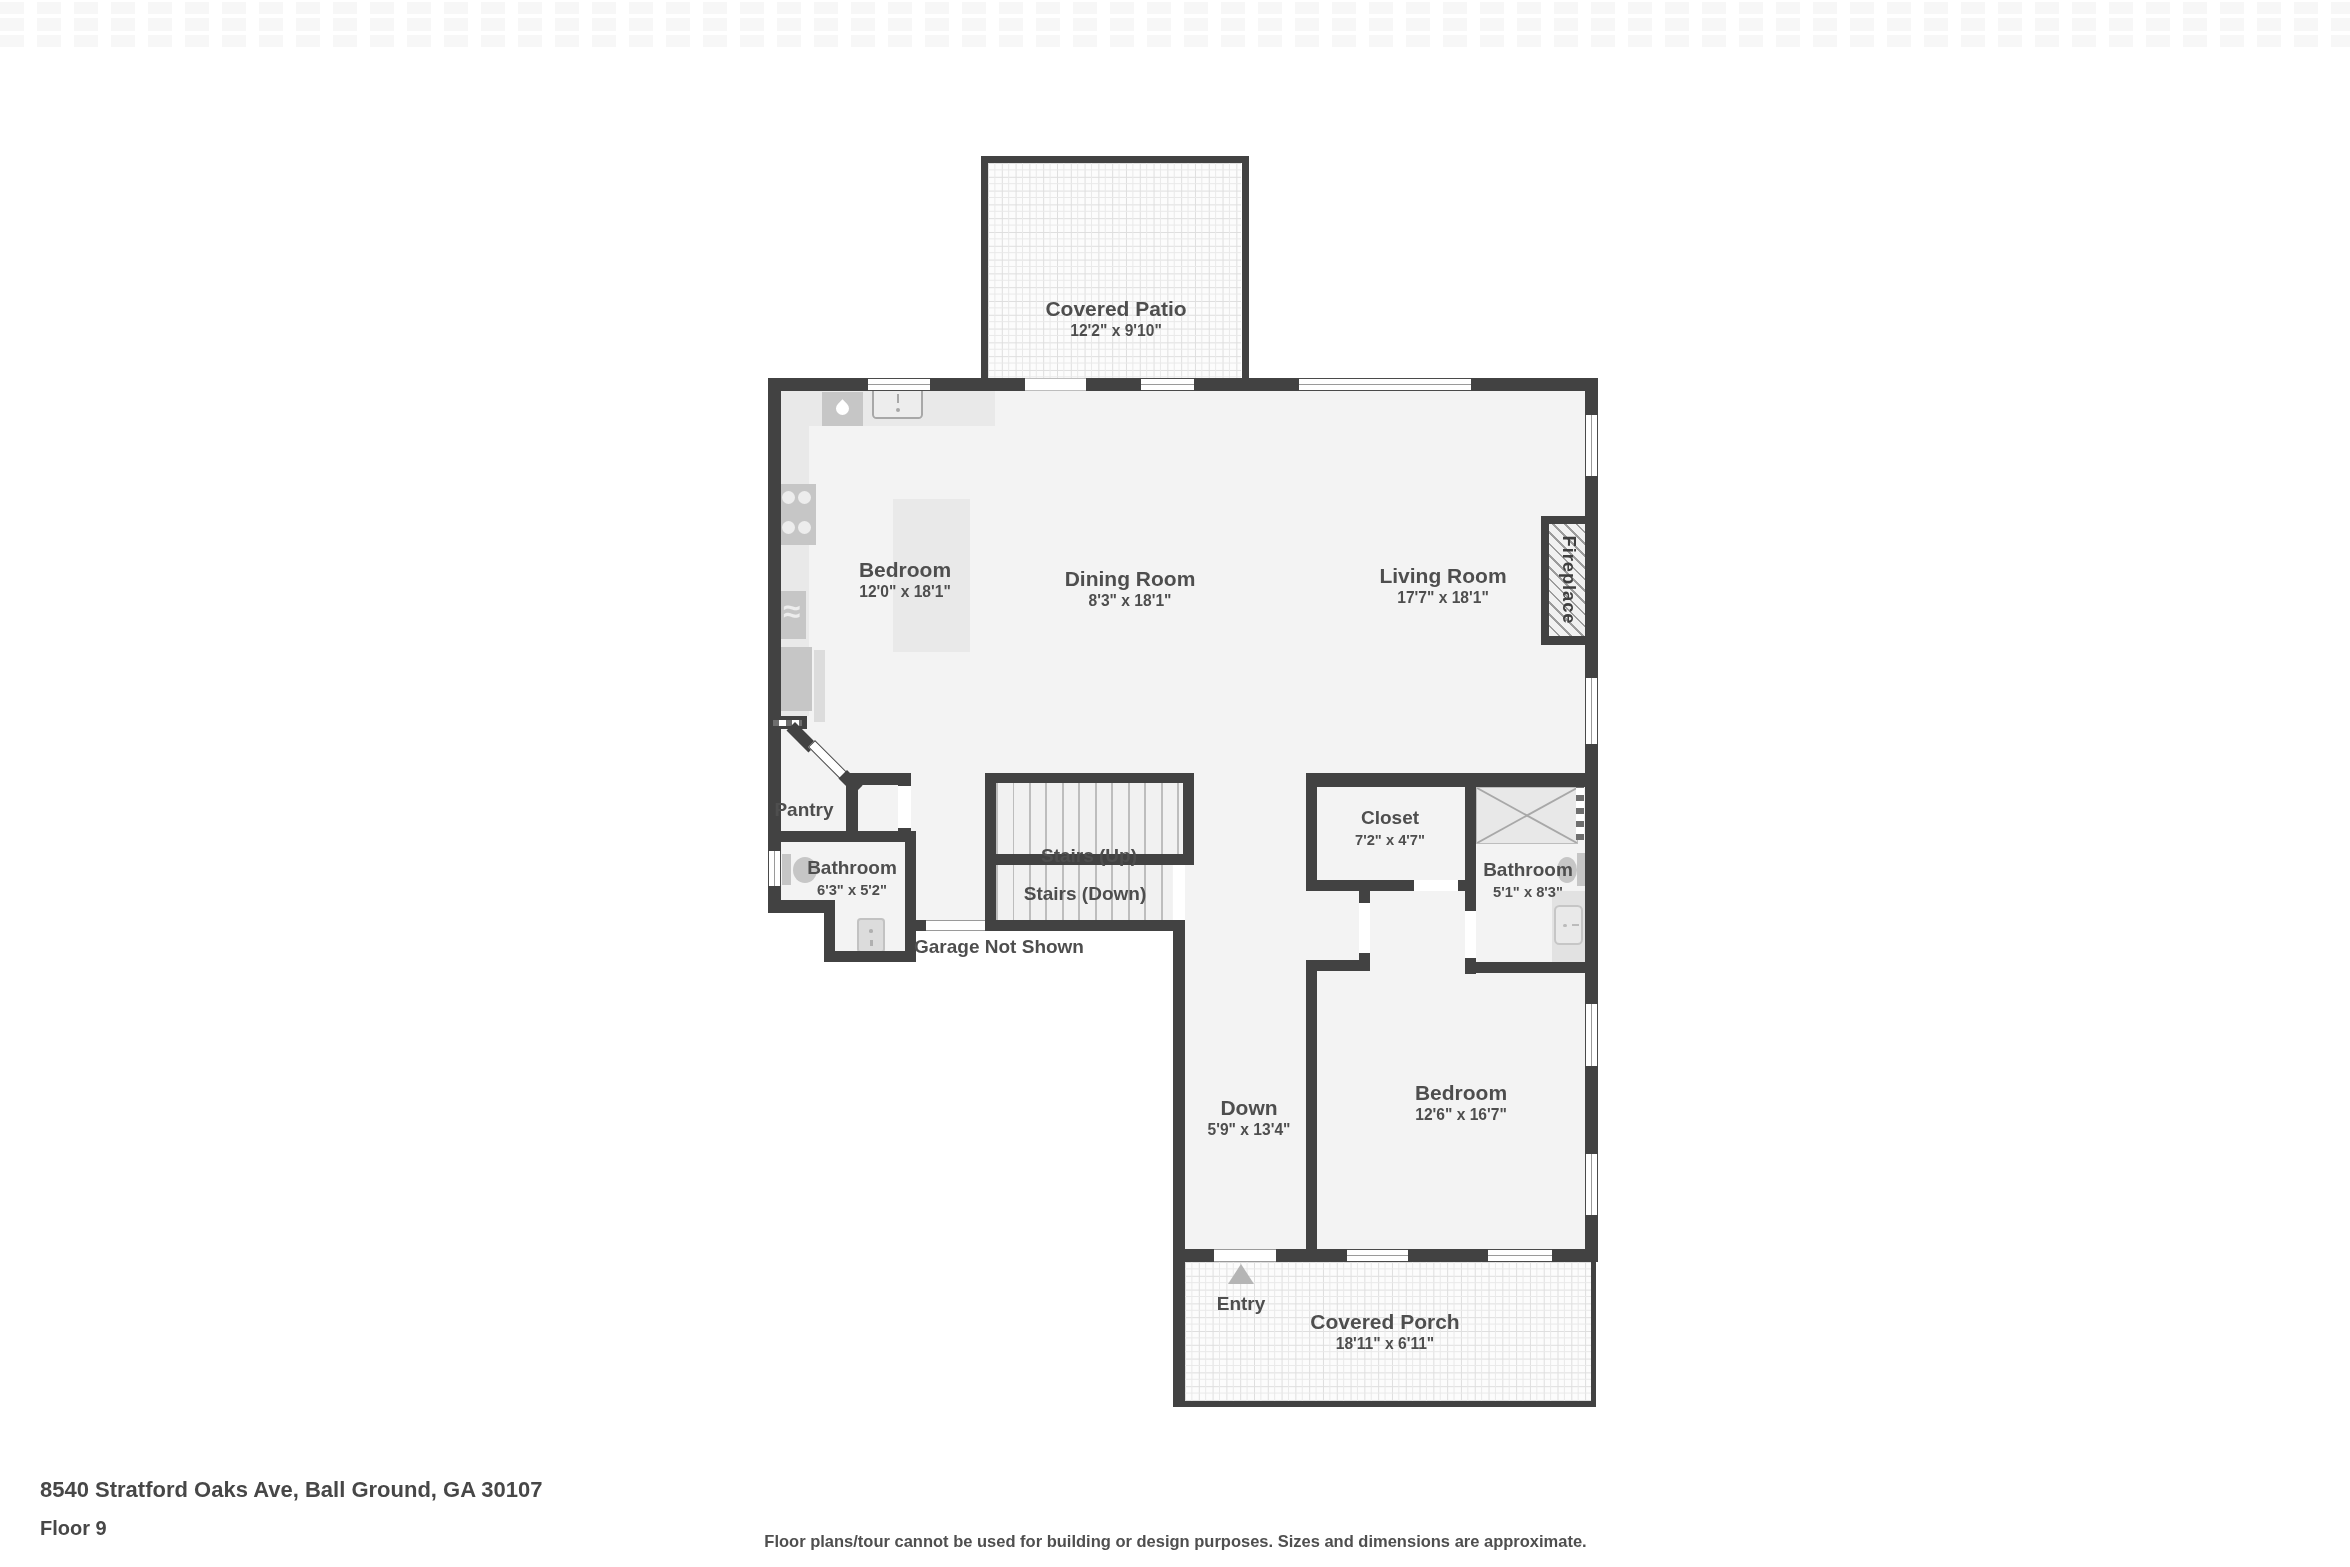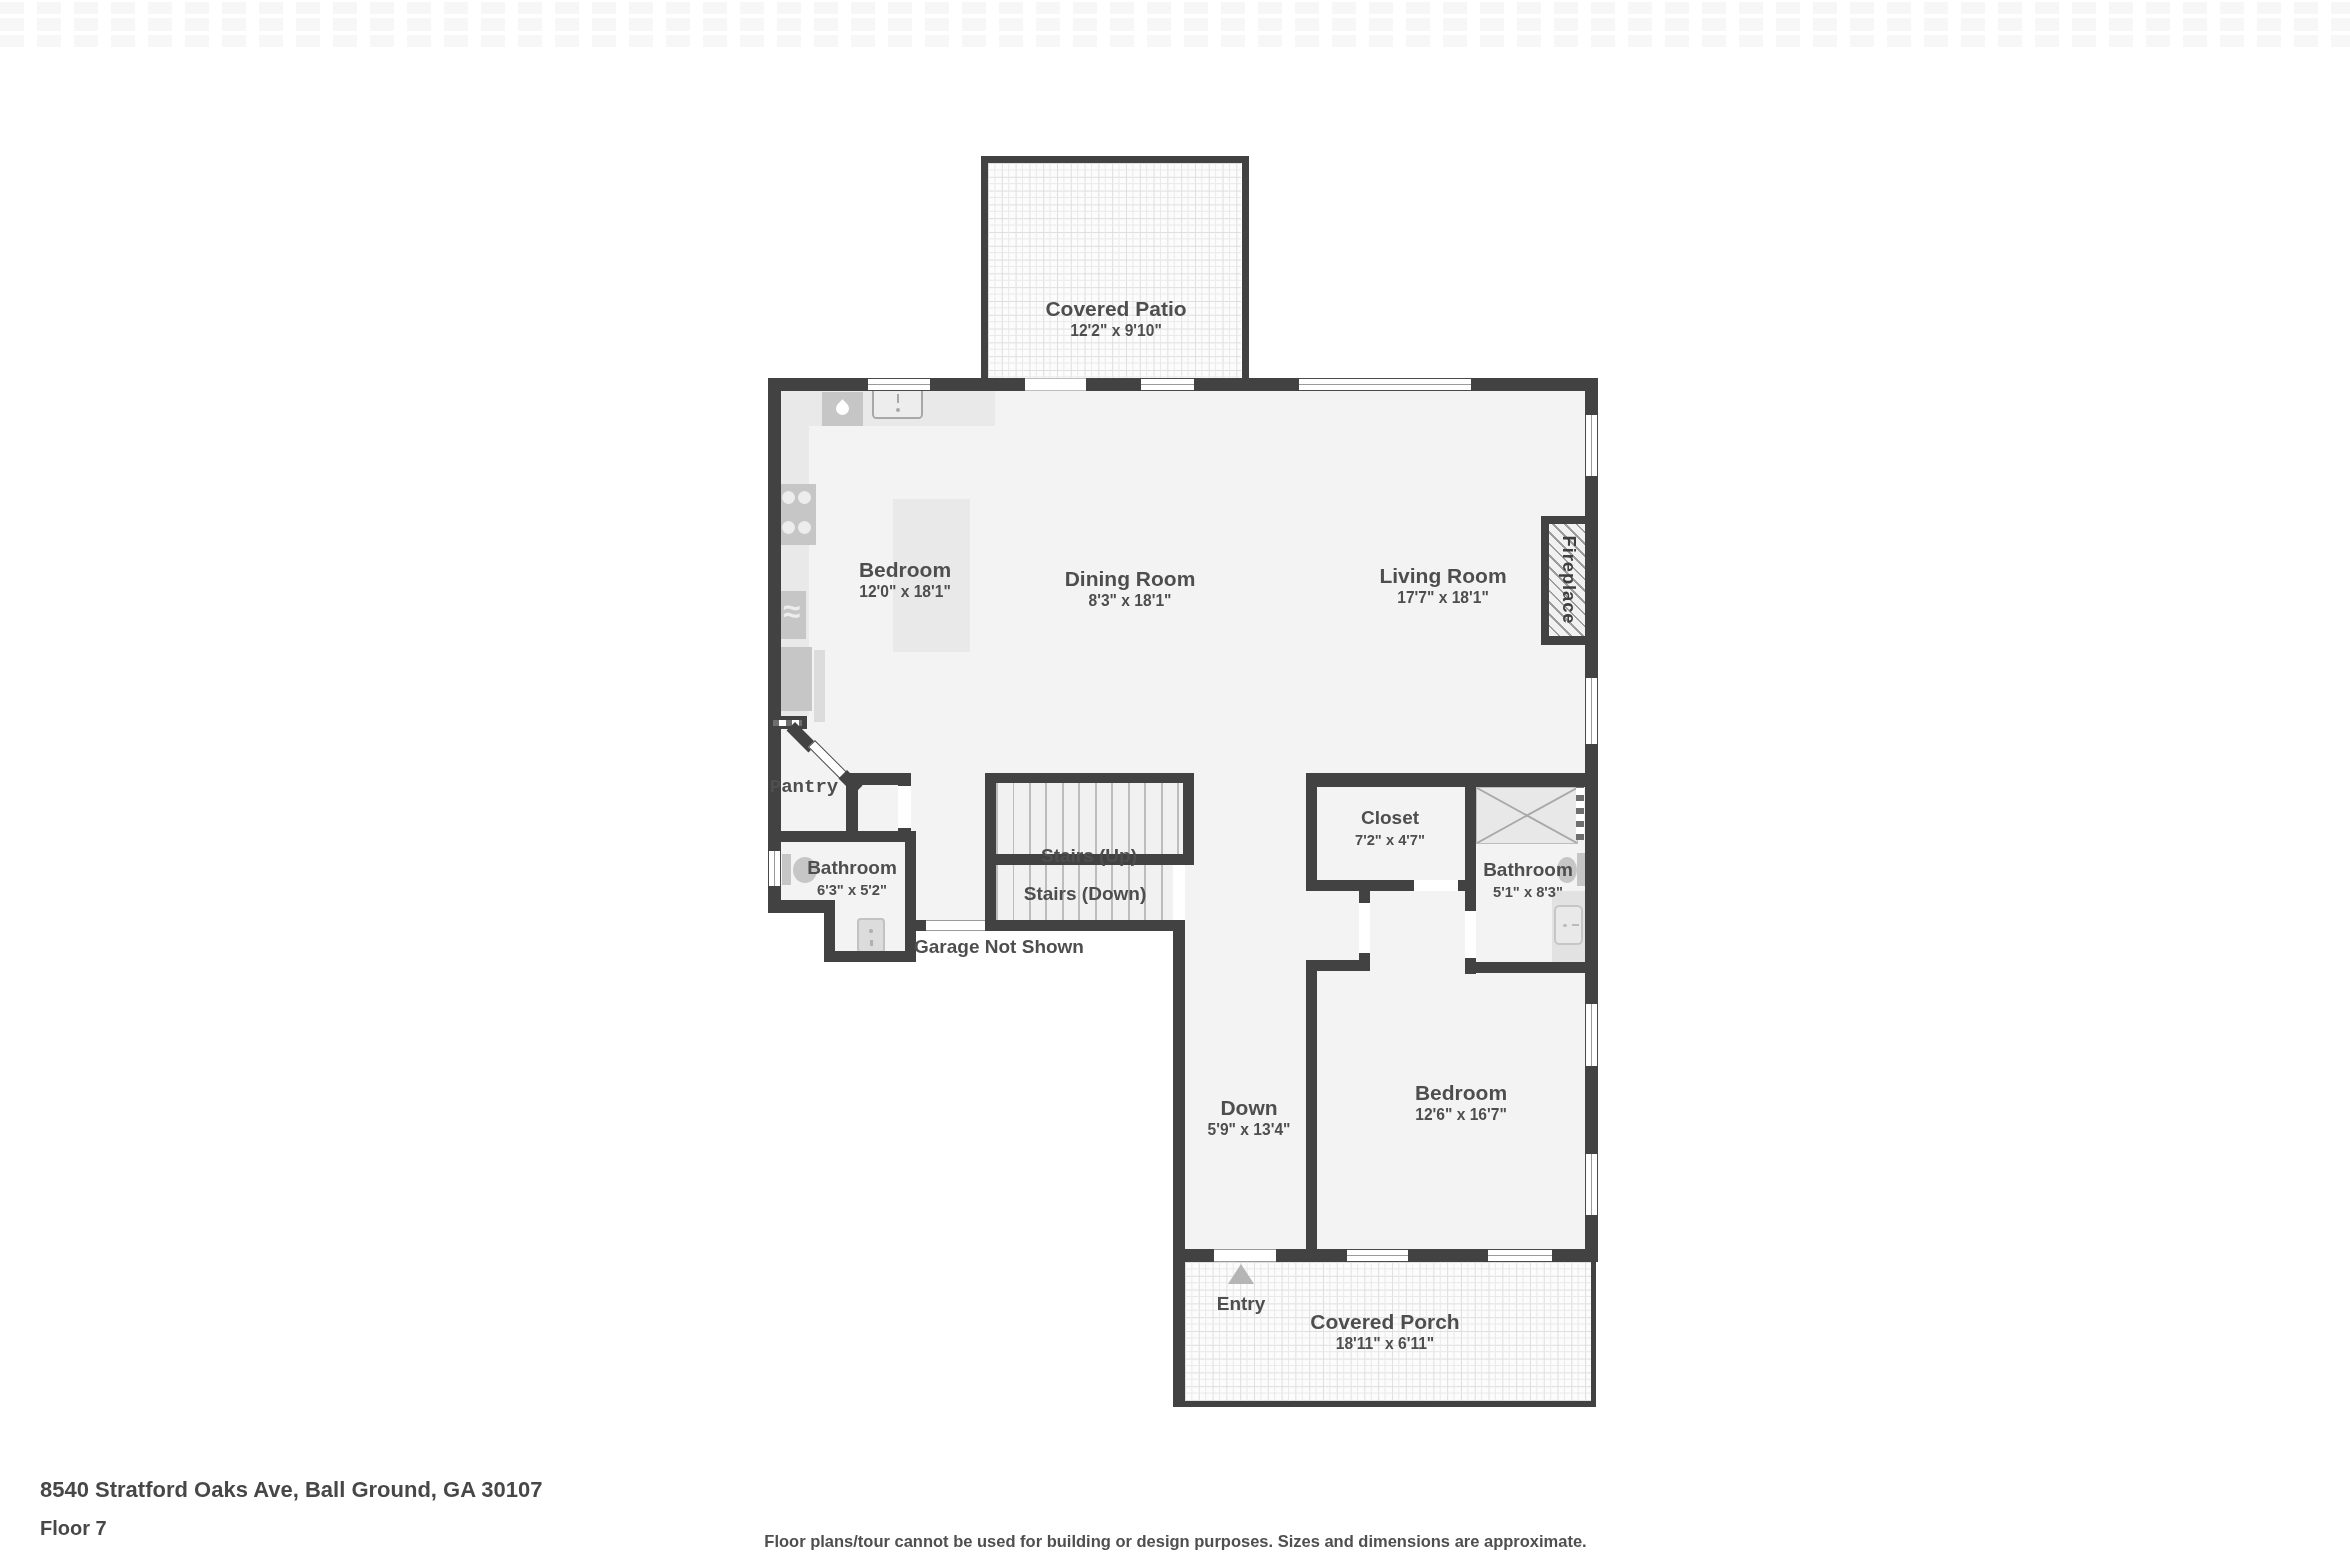--- a/index.html
+++ b/index.html
@@ -192,21 +192,21 @@
     <div class="dim">12'0" x 18'1"</div>
   </div>
   <div class="lbl" style="left:1130px;top:589px;">
     <div class="name">Dining Room</div>
     <div class="dim">8'3" x 18'1"</div>
   </div>
   <div class="lbl" style="left:1443px;top:586px;">
     <div class="name">Living Room</div>
     <div class="dim">17'7" x 18'1"</div>
   </div>
-  <div class="lbl small" style="left:804px;top:787px;font-family:Liberation Mono, monospace;">
+  <div class="lbl small" style="left:804px;top:810px;">
     <div class="name">Pantry</div>
   </div>
   <div class="lbl small" style="left:852px;top:878px;">
     <div class="name">Bathroom</div>
     <div class="dim">6'3" x 5'2"</div>
   </div>
   <div class="lbl small" style="left:1089px;top:856px;">
     <div class="name">Stairs (Up)</div>
   </div>
   <div class="lbl small" style="left:1085px;top:894px;">
@@ -234,15 +234,15 @@
   <div class="lbl small" style="left:1241px;top:1304px;">
     <div class="name">Entry</div>
   </div>
   <div class="lbl" style="left:1385px;top:1332px;">
     <div class="name">Covered Porch</div>
     <div class="dim">18'11" x 6'11"</div>
   </div>
 </div>
 
 <div class="footer-txt" style="left:40px;top:1477px;font-size:22px;">8540 Stratford Oaks Ave, Ball Ground, GA 30107</div>
-<div class="footer-txt" style="left:40px;top:1517px;font-size:20px;">Floor 7</div>
+<div class="footer-txt" style="left:40px;top:1517px;font-size:20px;">Floor 9</div>
 <div class="footer-txt" style="left:0;top:1532px;width:100%;text-align:center;font-size:16.5px;color:#4f4f4f;">Floor plans/tour cannot be used for building or design purposes. Sizes and dimensions are approximate.</div>
 
 
 </body></html>

